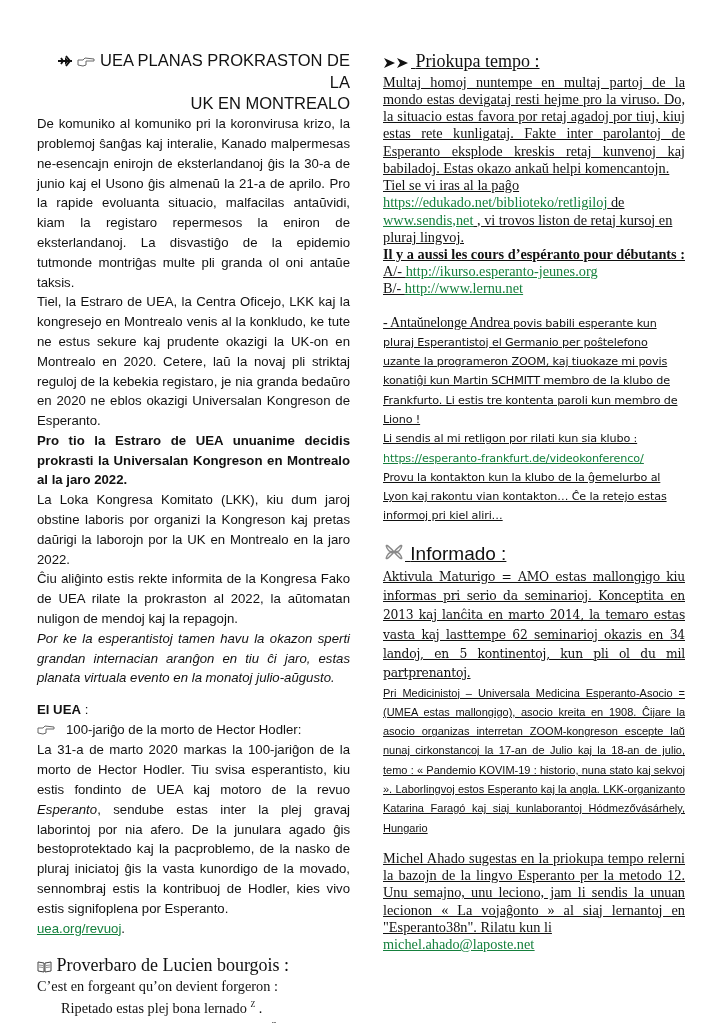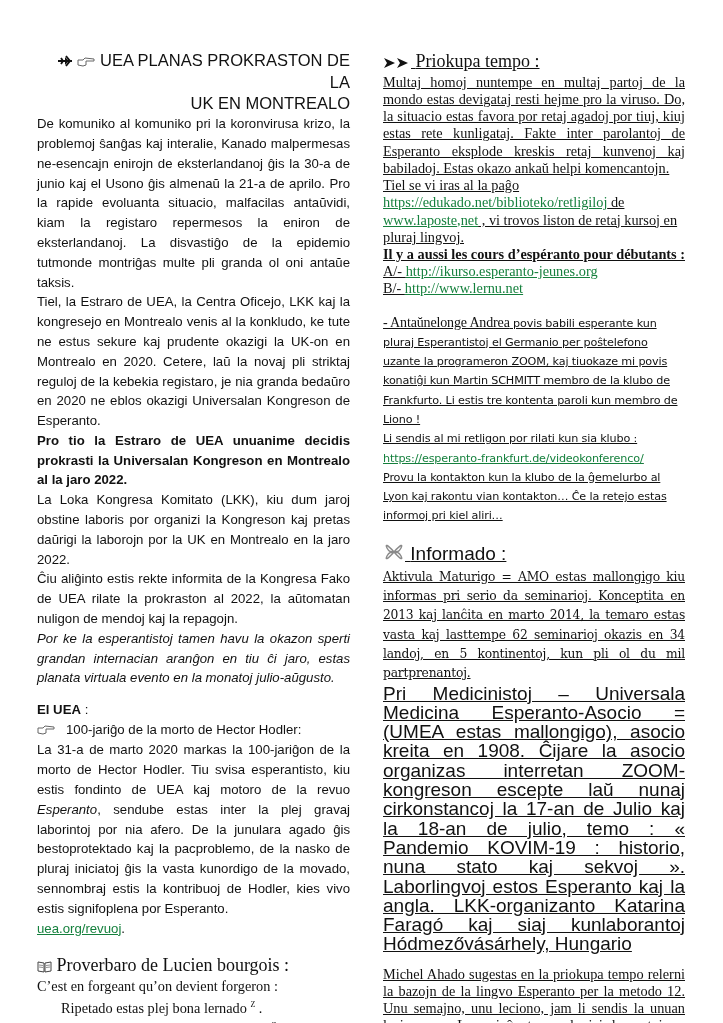--- a/index.html
+++ b/index.html
@@ -10,21 +10,21 @@
   p { margin: 0; }
   .j { text-align: justify; }
   .h1 { font-size: 16.5px; line-height: 21px; margin-bottom: 0; text-align: right; }
   .bold { font-weight: bold; }
   .ital { font-style: italic; }
   a { color: #15803d; text-decoration: underline; }
   .serif { font-family: "Liberation Serif", serif; font-size: 14.3px; line-height: 17.2px; }
   .serif-h { font-family: "Liberation Serif", serif; font-size: 18px; line-height: 22px; }
   .comic { font-family: "DejaVu Sans", sans-serif; font-size: 11.2px; line-height: 19.3px; letter-spacing: -0.15px; }
   .calib { font-family: "DejaVu Serif", serif; font-size: 12.3px; line-height: 19.3px; letter-spacing: -0.2px; }
-  .calib-sans { font-family: "Liberation Sans", sans-serif; font-size: 19px; line-height: 19.3px; }
+  .calib-sans { font-family: "Liberation Sans", sans-serif; font-size: 11px; line-height: 19.3px; }
   .info-h { font-family: "Liberation Sans", sans-serif; font-size: 19px; line-height: 24px; }
   .icon { display: inline-block; vertical-align: middle; }
   .indent { padding-left: 24px; }
   sup { font-size: 8px; vertical-align: 6px; }
   .gap12 { height: 12px; }
   .gap16 { height: 16px; }
 </style>
 </head>
 <body>
 
@@ -95,21 +95,21 @@
       <span class="icon">
         <svg width="28" height="12" viewBox="0 0 28 12">
             <path d="M1 1 L12 6 L1 11 L4 6 Z M14 1 L25 6 L14 11 L17 6 Z" fill="#111"></path>
           </svg>
       </span>
       <span>Priokupa tempo :</span>
     </p>
     <p class="serif j">Multaj homoj nuntempe en multaj partoj de la mondo estas devigataj resti hejme pro la viruso. Do, la situacio estas favora por retaj agadoj por tiuj, kiuj estas rete kunligataj. Fakte inter parolantoj de Esperanto eksplode kreskis retaj kunvenoj kaj babiladoj. Estas okazo ankaŭ helpi komencantojn.</p>
     <p class="serif">Tiel se vi iras al la paĝo</p>
     <p class="serif"><a href="#">https://edukado.net/biblioteko/retligiloj</a><span> de</span></p>
-    <p class="serif"><a href="#">www.laposte,net</a><span> ,  vi trovos liston de retaj kursoj en pluraj lingvoj.</span></p>
+    <p class="serif"><a href="#">www.sendis,net</a><span> ,  vi trovos liston de retaj kursoj en pluraj lingvoj.</span></p>
     <p class="serif bold">Il y a aussi les cours d’espéranto pour débutants :</p>
     <p class="serif"><span>A/- </span><a href="#">http://ikurso.esperanto-jeunes.org</a></p>
     <p class="serif"><span>B/- </span><a href="#">http://www.lernu.net</a></p>
   </div>
 
   <div class="gap16"></div>
 
   <div>
     <p class="comic"><span class="serif" style="font-size:14px">- Antaŭnelonge Andrea</span><span> povis babili esperante kun pluraj Esperantistoj el Germanio per poŝtelefono uzante la programeron ZOOM, kaj tiuokaze mi povis konatiĝi kun Martin SCHMITT  membro de la klubo de Frankfurto. Li estis tre kontenta paroli kun membro de Liono !</span></p>
     <p class="comic">Li sendis al mi retligon por rilati kun sia klubo :</p>

